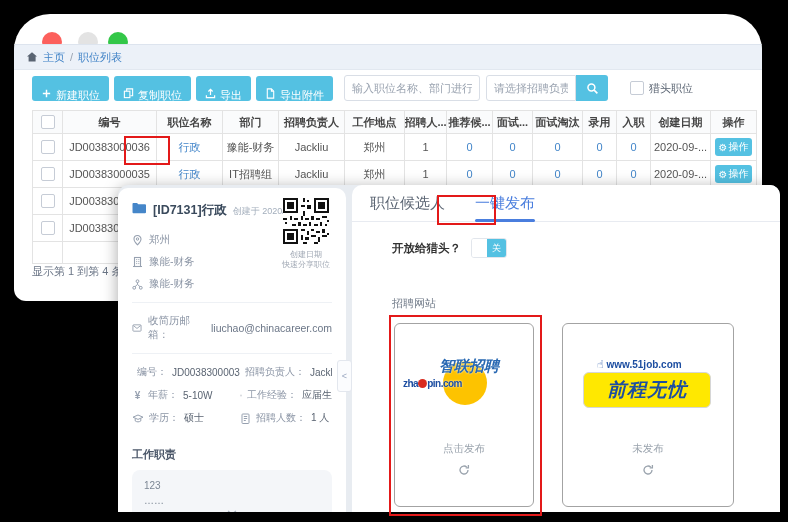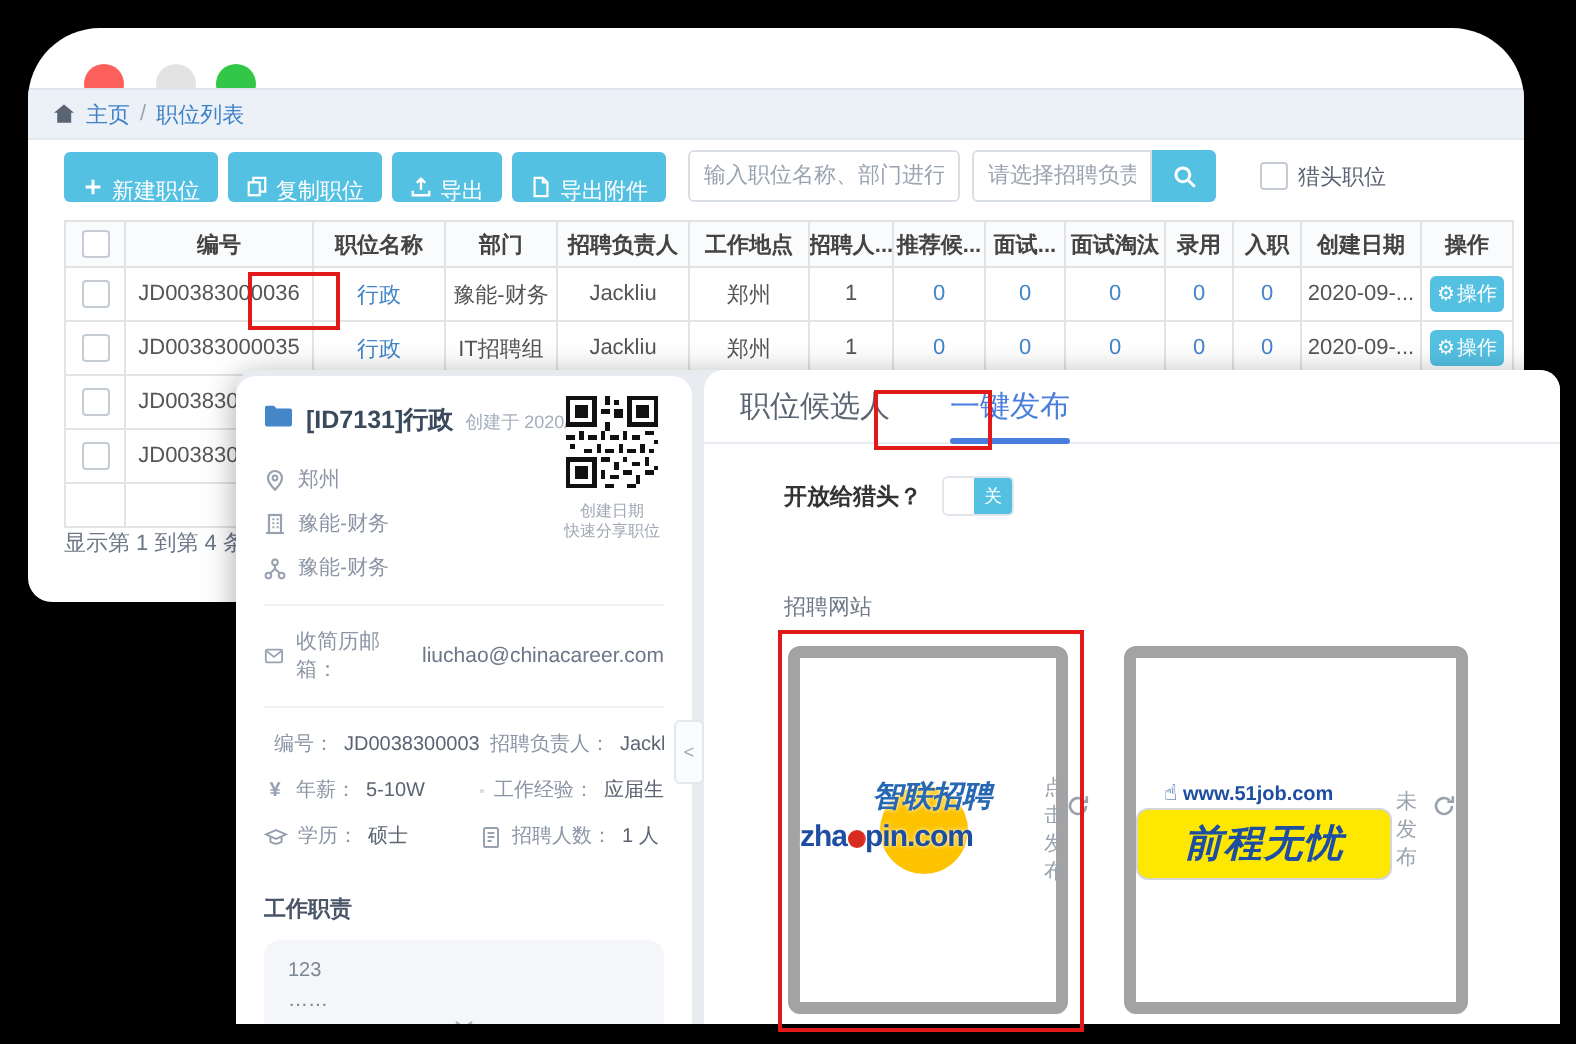--- a/index.html
+++ b/index.html
@@ -94,35 +94,35 @@
                      background:#4a7ede;border-radius:2px;}
   .togrow{display:flex;align-items:center;margin:16px 0 0 40px;}
   .toglabel{font-size:11.5px;font-weight:600;color:#333;}
   .toggle{display:flex;margin-left:10px;width:36px;height:20px;border:1px solid #e2e6ec;
           border-radius:3px;overflow:hidden;cursor:pointer;box-sizing:border-box;}
   .tog-off{flex:0 0 15px;background:#fff;}
   .tog-on{flex:1;background:#54c1e2;color:#fff;font-size:9px;display:flex;
           align-items:center;justify-content:center;}
   .sites-label{margin:38px 0 0 40px;font-size:11px;color:#707a88;}
   .cards{display:flex;margin:12px 0 0 42px;}
-  .card{background:#fff;border:6px solid #a3a3a3;border-radius:6px;height:184px;
-        display:flex;flex-direction:row;align-items:center;cursor:pointer;
+  .card{background:#fff;border:1px solid #a3a3a3;border-radius:6px;height:184px;
+        display:flex;flex-direction:column;align-items:center;cursor:pointer;
         box-sizing:border-box;}
   .card1{width:140px;margin-right:28px;}
   .card2{width:172px;}
   .logo-area{flex:1;display:flex;align-items:center;justify-content:center;width:100%;}
   .status{font-size:10.5px;color:#9aa3ad;}
   .refresh{margin:6px 0 26px 0;cursor:pointer;}
   
   .zp{position:relative;width:122px;height:52px;}
   .zp-circle{position:absolute;left:40px;top:4px;width:44px;height:44px;border-radius:50%;
              background:#fdc300;}
   .zp-cn{position:absolute;left:36px;top:0;font-size:15px;font-weight:bold;font-style:italic;
          color:#2868b2;text-shadow:0 0 2px #fff;white-space:nowrap;}
-  .zp-en{position:absolute;left:0;top:21px;font-size:15px;font-weight:bold;color:#1d4ea1;
+  .zp-en{position:absolute;left:0;top:21px;font-size:10px;font-weight:bold;color:#1d4ea1;
          letter-spacing:-.5px;text-shadow:0 0 2px #fff;white-space:nowrap;}
   .zp-dot{display:inline-block;width:9px;height:9px;border-radius:50%;background:#d92b1f;
           vertical-align:-1px;}
   
   .jb{width:130px;}
   .jb-url{font-size:10px;font-weight:bold;color:#1d4ea1;padding-left:14px;white-space:nowrap;}
   .jb-hand{font-size:11px;color:#1d4ea1;}
   .jb-box{margin-top:1px;width:126px;height:34px;background:#ffe800;border:1px solid #d6d6d6;
           border-radius:6px;display:flex;align-items:center;justify-content:center;}
   .jb-cn{font-size:19px;font-weight:bold;font-style:italic;color:#1d4ea1;letter-spacing:1px;}

